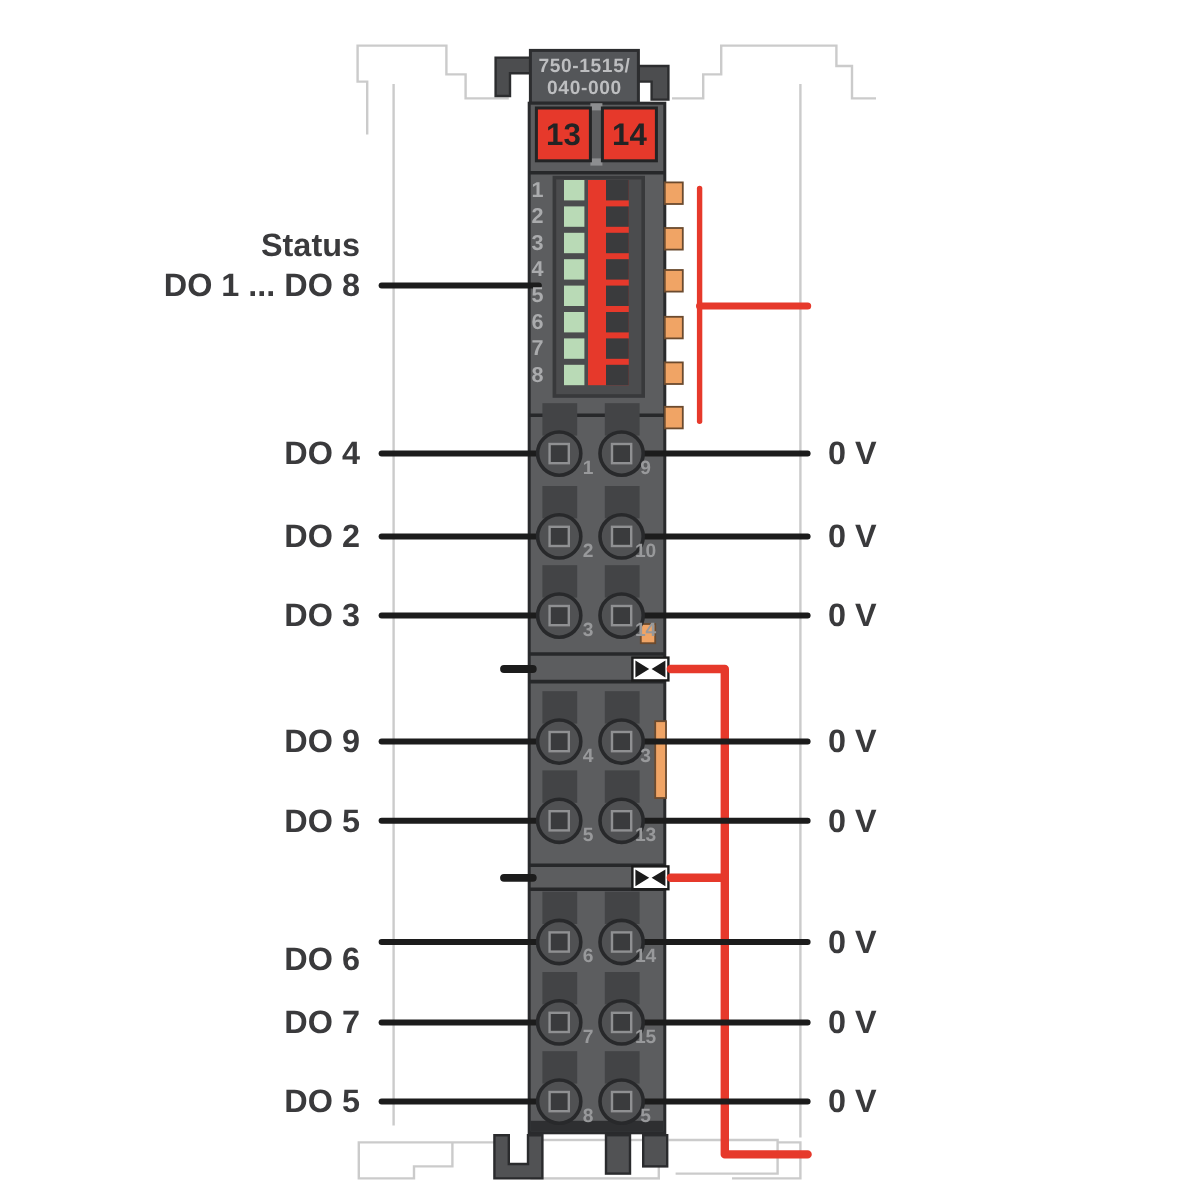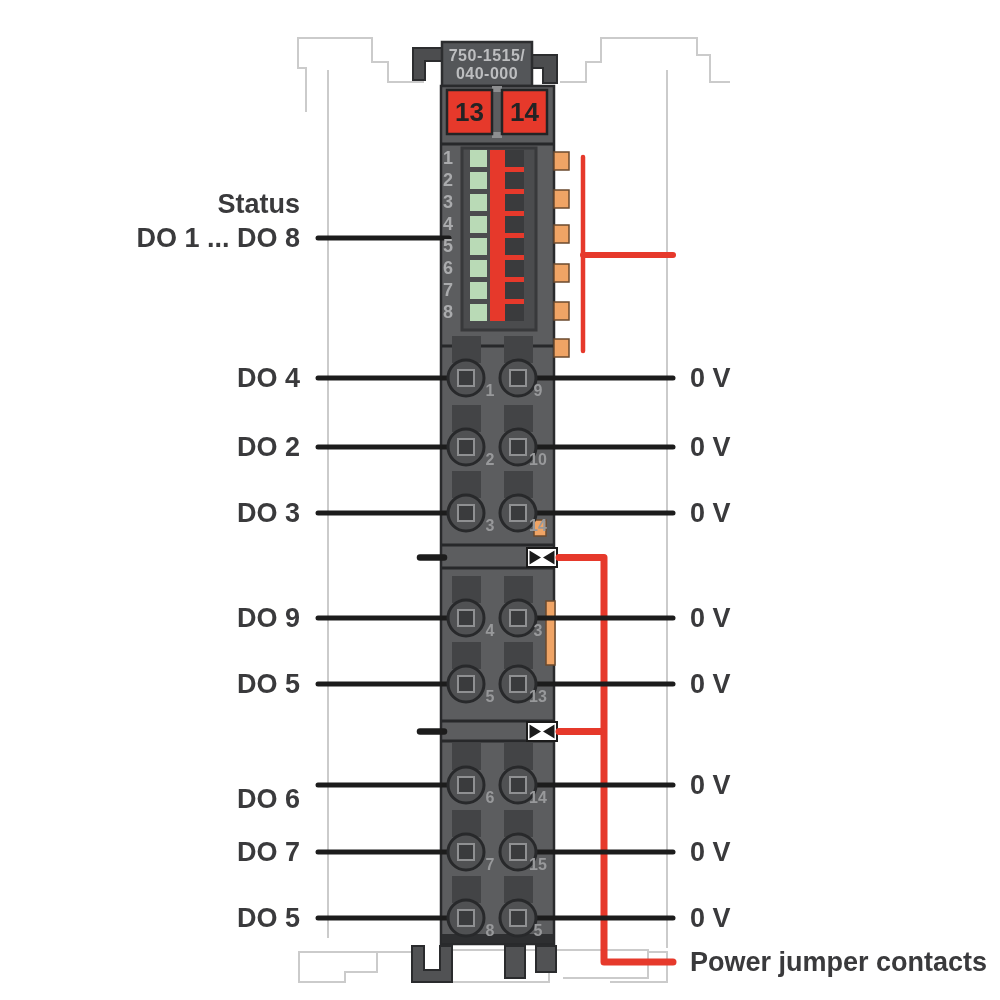--- a/index.html
+++ b/index.html
@@ -247,15 +247,14 @@
   <div class="lbl lbl-left" style="top:903px">DO 5</div>
 
   <div class="lbl lbl-right" style="top:363px">0 V</div>
   <div class="lbl lbl-right" style="top:432px">0 V</div>
   <div class="lbl lbl-right" style="top:498px">0 V</div>
   <div class="lbl lbl-right" style="top:603px">0 V</div>
   <div class="lbl lbl-right" style="top:669px">0 V</div>
   <div class="lbl lbl-right" style="top:770px">0 V</div>
   <div class="lbl lbl-right" style="top:837px">0 V</div>
   <div class="lbl lbl-right" style="top:903px">0 V</div>
-  <div class="lbl lbl-right" style="top:947px">Power jumper contacts</div>
 
 </div>
 
 </body></html>

